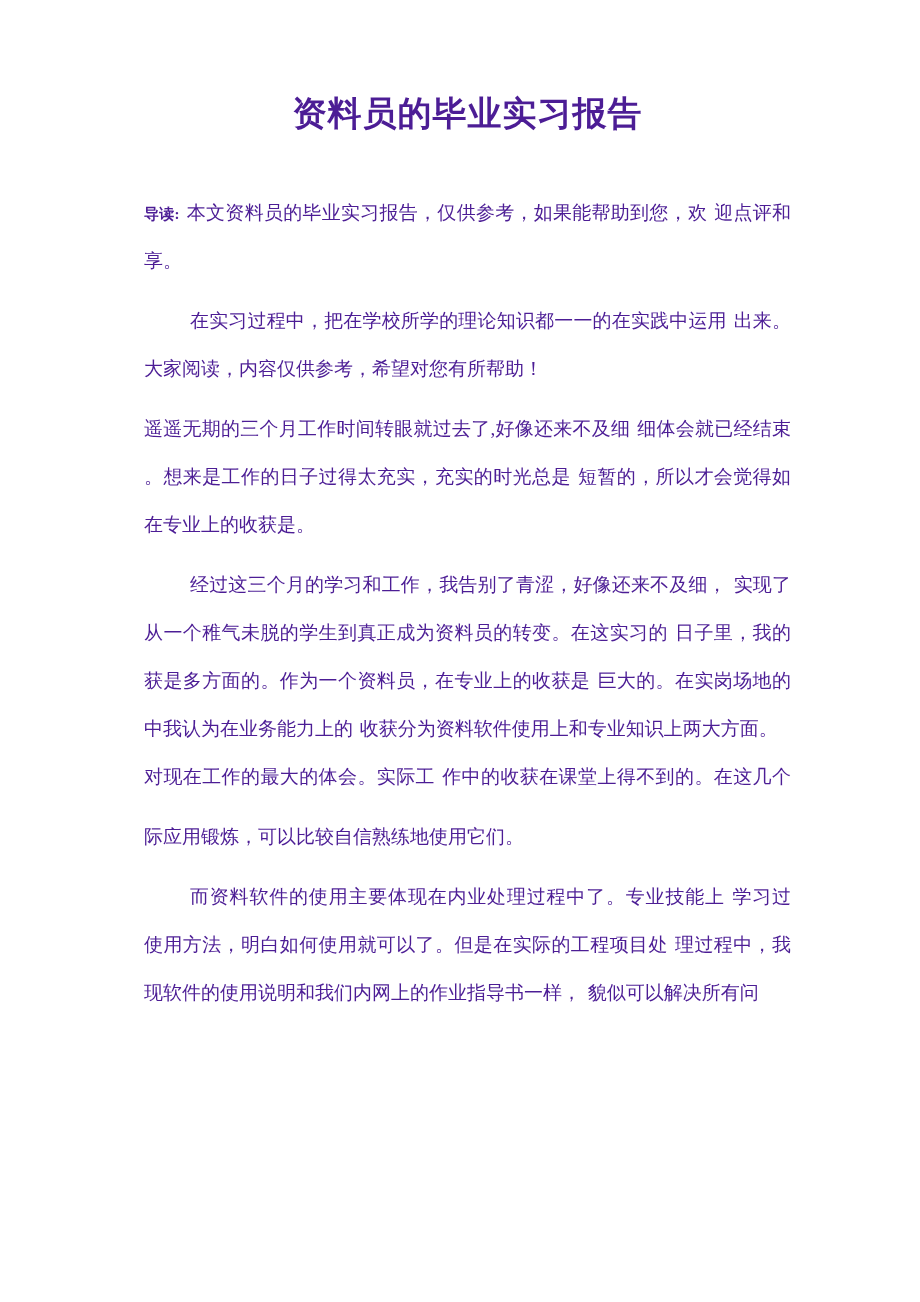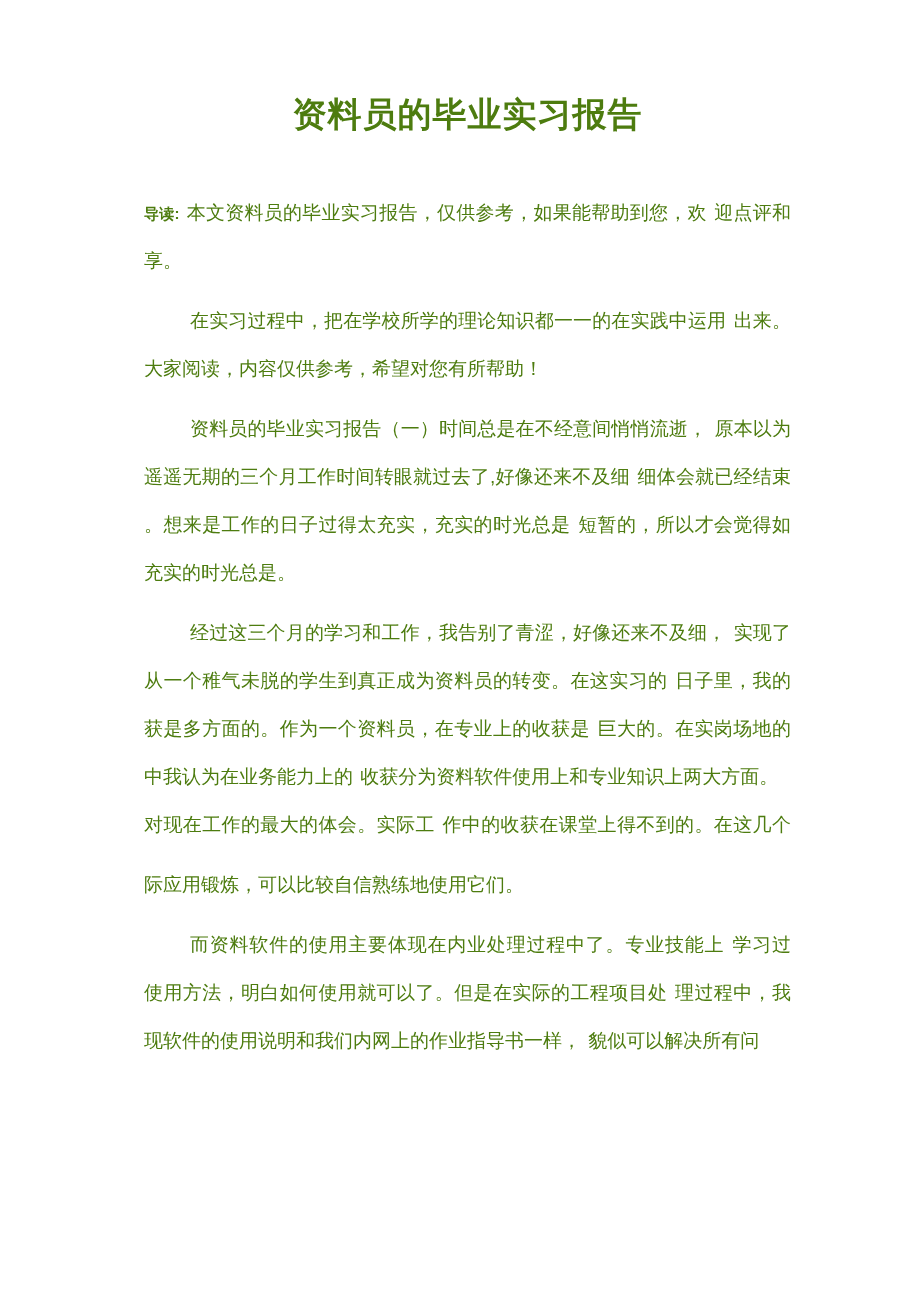--- a/index.html
+++ b/index.html
@@ -6,23 +6,23 @@
     margin: 0;
     padding: 0;
     background: #ffffff;
   }
   .page {
     position: relative;
     width: 920px;
     height: 1302px;
     box-sizing: border-box;
     background: #ffffff;
-    color: #4d7c0f;
+    color: #4c1d95;
     padding: 92px 117px 0 132px;
-    font-family: Liberation Sans, sans-serif;
+    font-family: Liberation Serif, serif;
     overflow: hidden;
   }
   .title {
     margin: 0 0 53px 0;
     font-size: 34px;
     line-height: 44px;
     font-weight: 700;
     text-align: center;
     letter-spacing: 1px;
     white-space: nowrap;
@@ -65,24 +65,23 @@
   <div class="content" id="paragraphs">
       <div class="para">
         <div class="line first"><span class="lead">导读:</span><span>本文资料员的毕业实习报告，仅供参考，如果能帮助到您，欢 迎点评和分</span></div>
         <div class="line last">享。</div>
       </div>
       <div class="para indent">
         <div class="line first">在实习过程中，把在学校所学的理论知识都一一的在实践中运用 出来。</div>
         <div class="line last">大家阅读，内容仅供参考，希望对您有所帮助！</div>
       </div>
       <div class="para indent">
-        <div class="line first">资料员的毕业实习报告（一）时间总是在不经意间悄悄流逝， 原本以为</div>
         <div class="line">遥遥无期的三个月工作时间转眼就过去了,好像还来不及细 细体会就已经结束</div>
         <div class="line">。想来是工作的日子过得太充实，充实的时光总是 短暂的，所以才会觉得如此</div>
-        <div class="line last">充实的时光总是。</div>
+        <div class="line last">在专业上的收获是。</div>
       </div>
       <div class="para indent">
         <div class="line first">经过这三个月的学习和工作，我告别了青涩，好像还来不及细， 实现了</div>
         <div class="line">从一个稚气未脱的学生到真正成为资料员的转变。在这实习的 日子里，我的收</div>
         <div class="line">获是多方面的。作为一个资料员，在专业上的收获是 巨大的。在实岗场地的学</div>
         <div class="line last">中我认为在业务能力上的 收获分为资料软件使用上和专业知识上两大方面。</div>
         <div class="line">对现在工作的最大的体会。实际工 作中的收获在课堂上得不到的。在这几个月</div>
       </div>
       <div class="para indent">
         <div class="line last">际应用锻炼，可以比较自信熟练地使用它们。</div>

